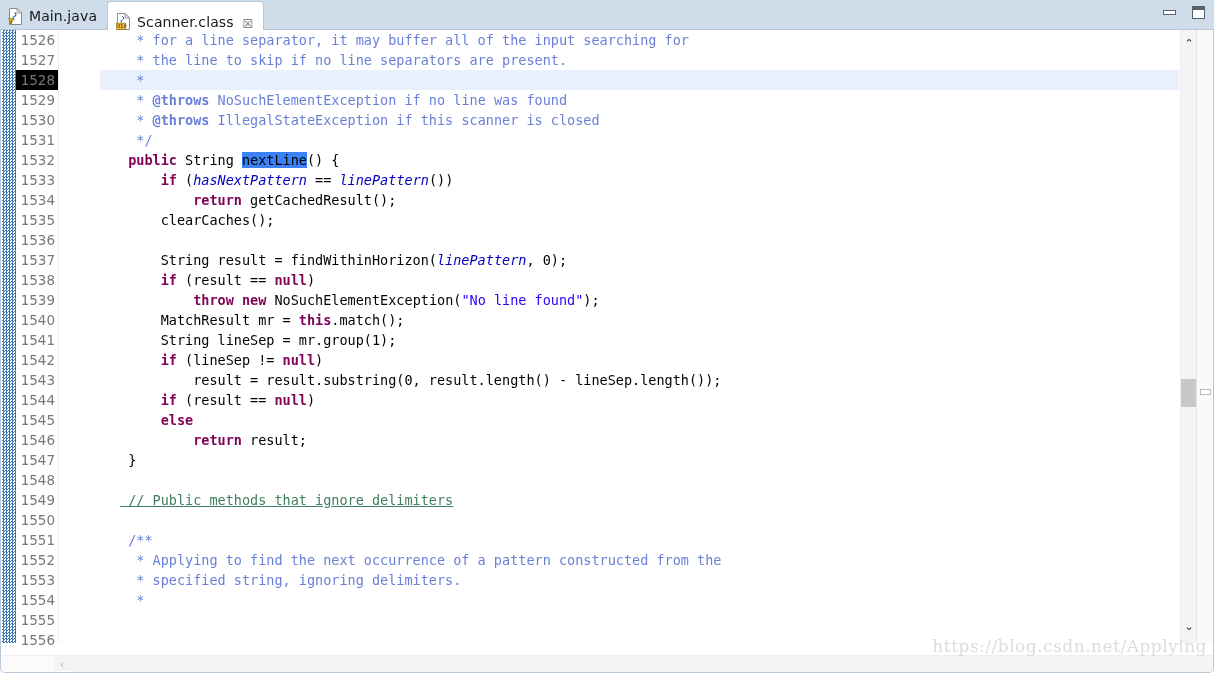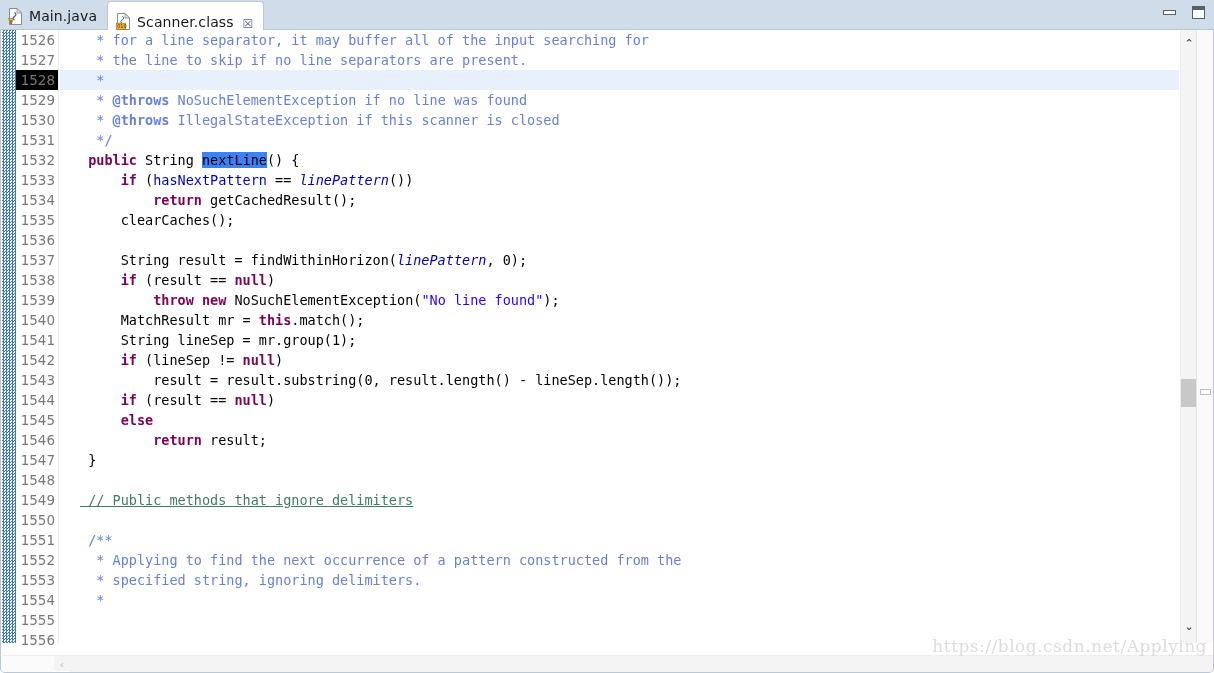--- a/index.html
+++ b/index.html
@@ -155,41 +155,42 @@
   }
 
   
   .code-area {
     position: absolute;
     left: 59px; top: 0;
     right: 34px;
     height: 613px;
     overflow: hidden;
     background: #ffffff;
+    padding-left: 40px;
   }
   .code-line {
     height: 20px;
     line-height: 20px;
     white-space: pre;
     font-family: "DejaVu Sans Mono", monospace;
     font-size: 13.5px;
     color: #000000;
     padding-left: 20px;
     box-sizing: border-box;
   }
   .code-line.current {
     background: #e8f0fb;
   }
 
   .tok-key   { color: #7f0055; font-weight: bold; }
   .tok-str   { color: #2a00ff; }
   .tok-cmt   { color: #3f7f5f; text-decoration: underline; }
   .tok-jdoc  { color: #6a80d8; }
   .tok-jtag  { color: #6a80d8; font-weight: bold; }
-  .tok-field { color: #0000c0; }
+  .tok-field { color: #0000c0; font-style: italic; }
   .tok-ital  { color: #0000c0; font-style: italic; }
   .tok-plain { color: #000000; }
   .tok-sel   { background: #3b82f6; }
 
   
   .vscroll {
     position: absolute;
     right: 17px; top: 0;
     width: 16px; height: 613px;
     background: #f4f4f4;

